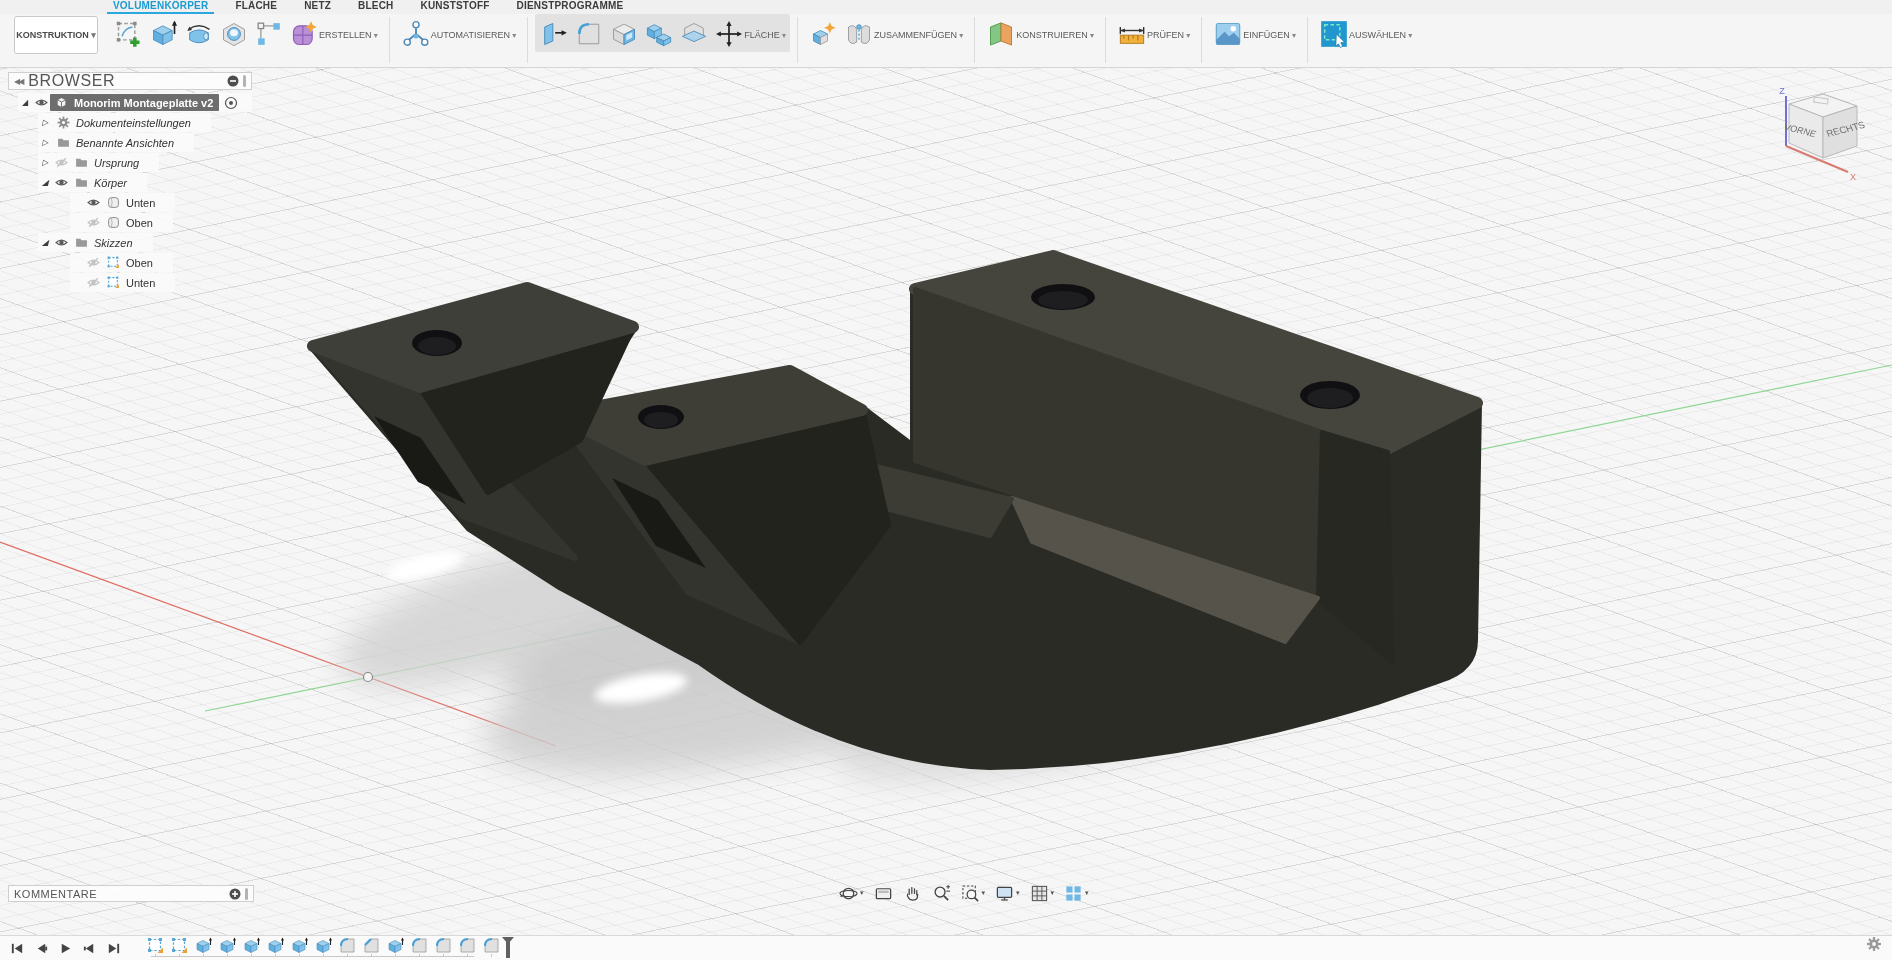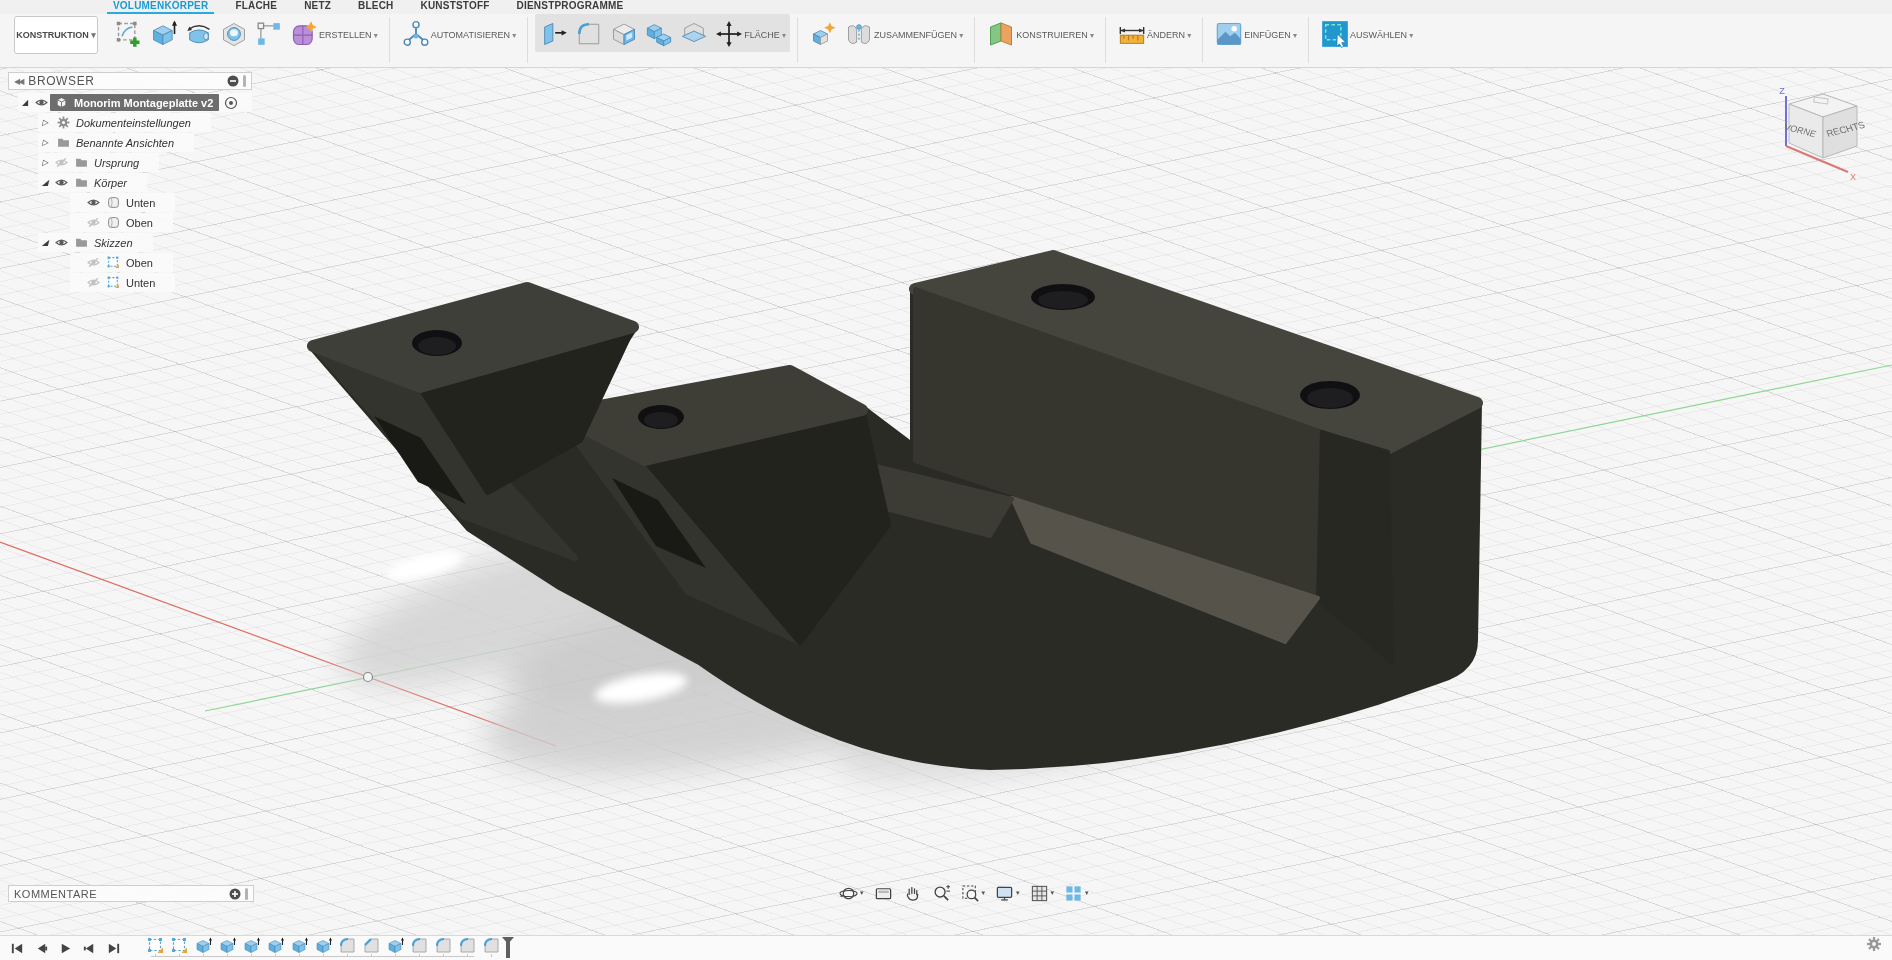--- a/index.html
+++ b/index.html
@@ -45,21 +45,21 @@
     background:repeating-linear-gradient(180deg, rgba(0,0,0,0.045) 0 1px, transparent 1px 13px); }
   .gB2 { transform:rotate(20.1deg);
     background:repeating-linear-gradient(180deg, rgba(0,0,0,0.075) 0 1px, transparent 1px 65px); }
   #scene { position:absolute; left:0; top:-68px; width:1892px; height:960px; pointer-events:none; }
 
   
   .browser { position:absolute; left:8px; top:72px; width:260px; z-index:20; }
   .bheader { display:flex; align-items:center; height:18px; background:rgba(252,252,252,.95);
     border:1px solid #cfcfcf; padding:0 5px; width:244px; }
   .bheader .coll { font-size:8px; color:#777; letter-spacing:-2px; margin-right:6px; }
-  .btitle { font-size:12px; color:#555; letter-spacing:.6px; flex:1; }
+  .btitle { font-size:16px; color:#555; letter-spacing:.6px; flex:1; }
   .handle { width:3px; height:12px; background:#b3b3b3; border-radius:2px; margin-left:4px; }
   .btree { margin-top:3px; }
   .brow { display:inline-flex; align-items:center; height:19px; margin-bottom:1px;
     background:rgba(250,250,250,.92); padding-right:14px; }
   .brow-line { display:block; line-height:0; }
   .brow .exp { width:14px; text-align:center; font-size:8px; color:#444; }
   .brow.exp-closed .exp::before { content:"▷"; }
   .brow.exp-open  .exp::before { content:"◢"; color:#3c3c3c; }
   .brow .eye { width:18px; display:flex; justify-content:center; }
   .brow .eye svg { display:none; }
@@ -534,21 +534,21 @@
       <div class="vsep"></div>
 
       <div class="group">
         <div class="gicons">
           <span class="gicon">
               <svg width="28" height="28">
                 <use href="#s-measure"></use>
               </svg>
             </span>
         </div>
-        <div class="glabel">ÄNDERN</div>
+        <div class="glabel">PRÜFEN</div>
       </div>
 
       <div class="vsep"></div>
 
       <div class="group">
         <div class="gicons">
           <span class="gicon">
               <svg width="28" height="28">
                 <use href="#s-image"></use>
               </svg>

